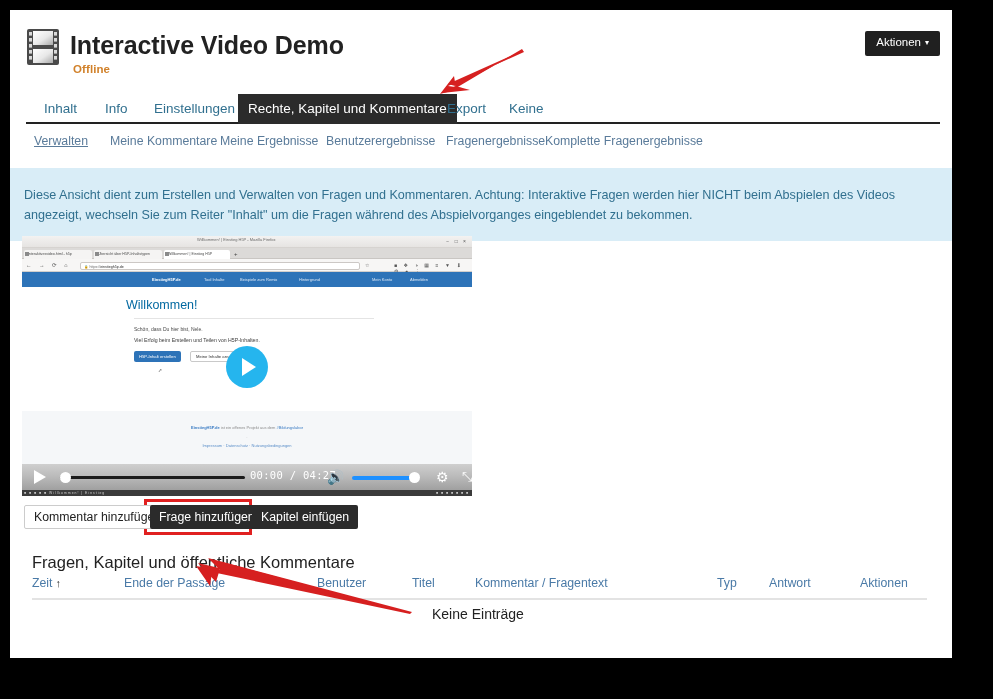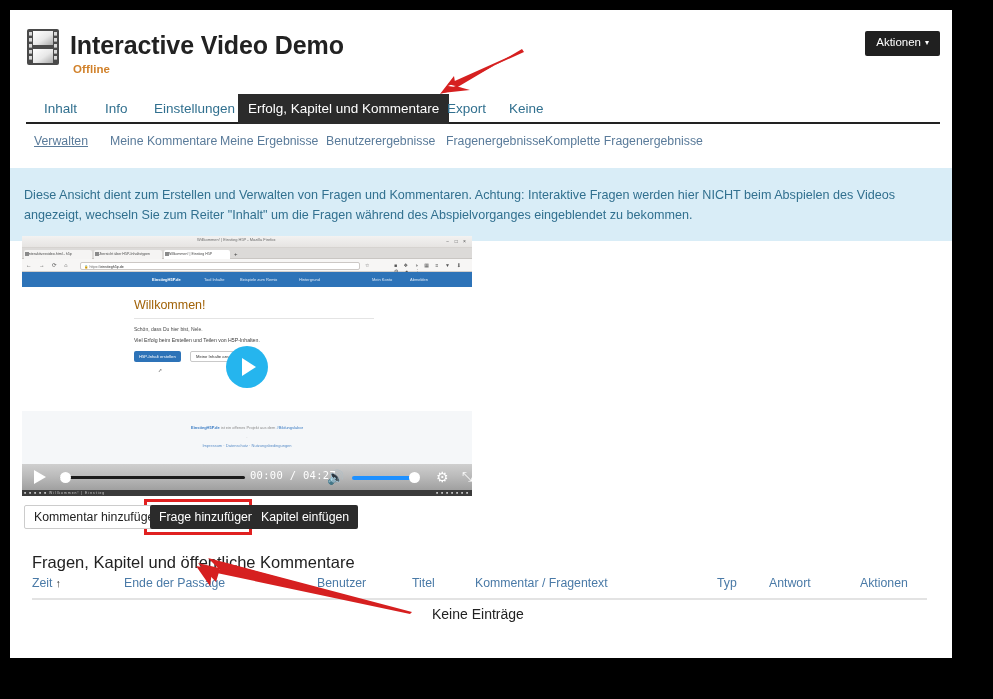--- a/index.html
+++ b/index.html
@@ -189,22 +189,22 @@
     background:#2d73b8;
   }
   .site-nav-link {
     position:absolute; top:4.5px; font-size:4px; color:#dce8f5; white-space:nowrap;
   }
   .site-nav-link.brand { color:#ffffff; font-weight:bold; }
   .site-body {
     position:absolute; left:0; top:51px; width:450px; height:124px; background:#ffffff;
   }
   .wk-title {
-    position:absolute; left:112px; top:11px;
-    font-size:12.5px; color:#a16207; font-family:"Liberation Sans", sans-serif;
+    position:absolute; left:104px; top:11px;
+    font-size:12.5px; color:#0369a1; font-family:"Liberation Sans", sans-serif;
   }
   .wk-rule { position:absolute; left:112px; top:31px; width:240px; height:1px; background:#e4e4e4;}
   .wk-p1 { position:absolute; left:112px; top:39px; font-size:5px; color:#4a4a4a; white-space:nowrap;}
   .wk-p2 { position:absolute; left:112px; top:50px; font-size:5.2px; color:#3c3c3c; white-space:nowrap;}
   .wk-btn1 {
     position:absolute; left:112px; top:64px; height:11px;
     background:#2d73b8; color:#ffffff; font-size:4.2px; line-height:11px;
     padding:0 5px; border-radius:2px; white-space:nowrap;
   }
   .wk-btn2 {
@@ -339,21 +339,21 @@
       </div>
       <button class="actions-button">
         <span>Aktionen</span><span class="caret">▾</span>
       </button>
     </div>
 
     <div class="tabs" id="tabs">
         <div class="tab" style="left: 8px;">Inhalt</div>
         <div class="tab" style="left: 69px;">Info</div>
         <div class="tab" style="left: 118px; text-align: right;">Einstellungen</div>
-        <div class="tab active" style="left: 212px;">Erfolg, Kapitel und Kommentare</div>
+        <div class="tab active" style="left: 212px;">Rechte, Kapitel und Kommentare</div>
         <div class="tab" style="left: 411px;">Export</div>
         <div class="tab" style="left: 473px;">Keine</div>
       </div>
 
     <div class="subnav" id="subnav">
         <div class="subnav-item active" style="left: 0px;">Verwalten</div>
         <div class="subnav-item" style="left: 76px;">Meine Kommentare</div>
         <div class="subnav-item" style="left: 186px;">Meine Ergebnisse</div>
         <div class="subnav-item" style="left: 292px;">Benutzerergebnisse</div>
         <div class="subnav-item" style="left: 412px;">Fragenergebnisse</div>

